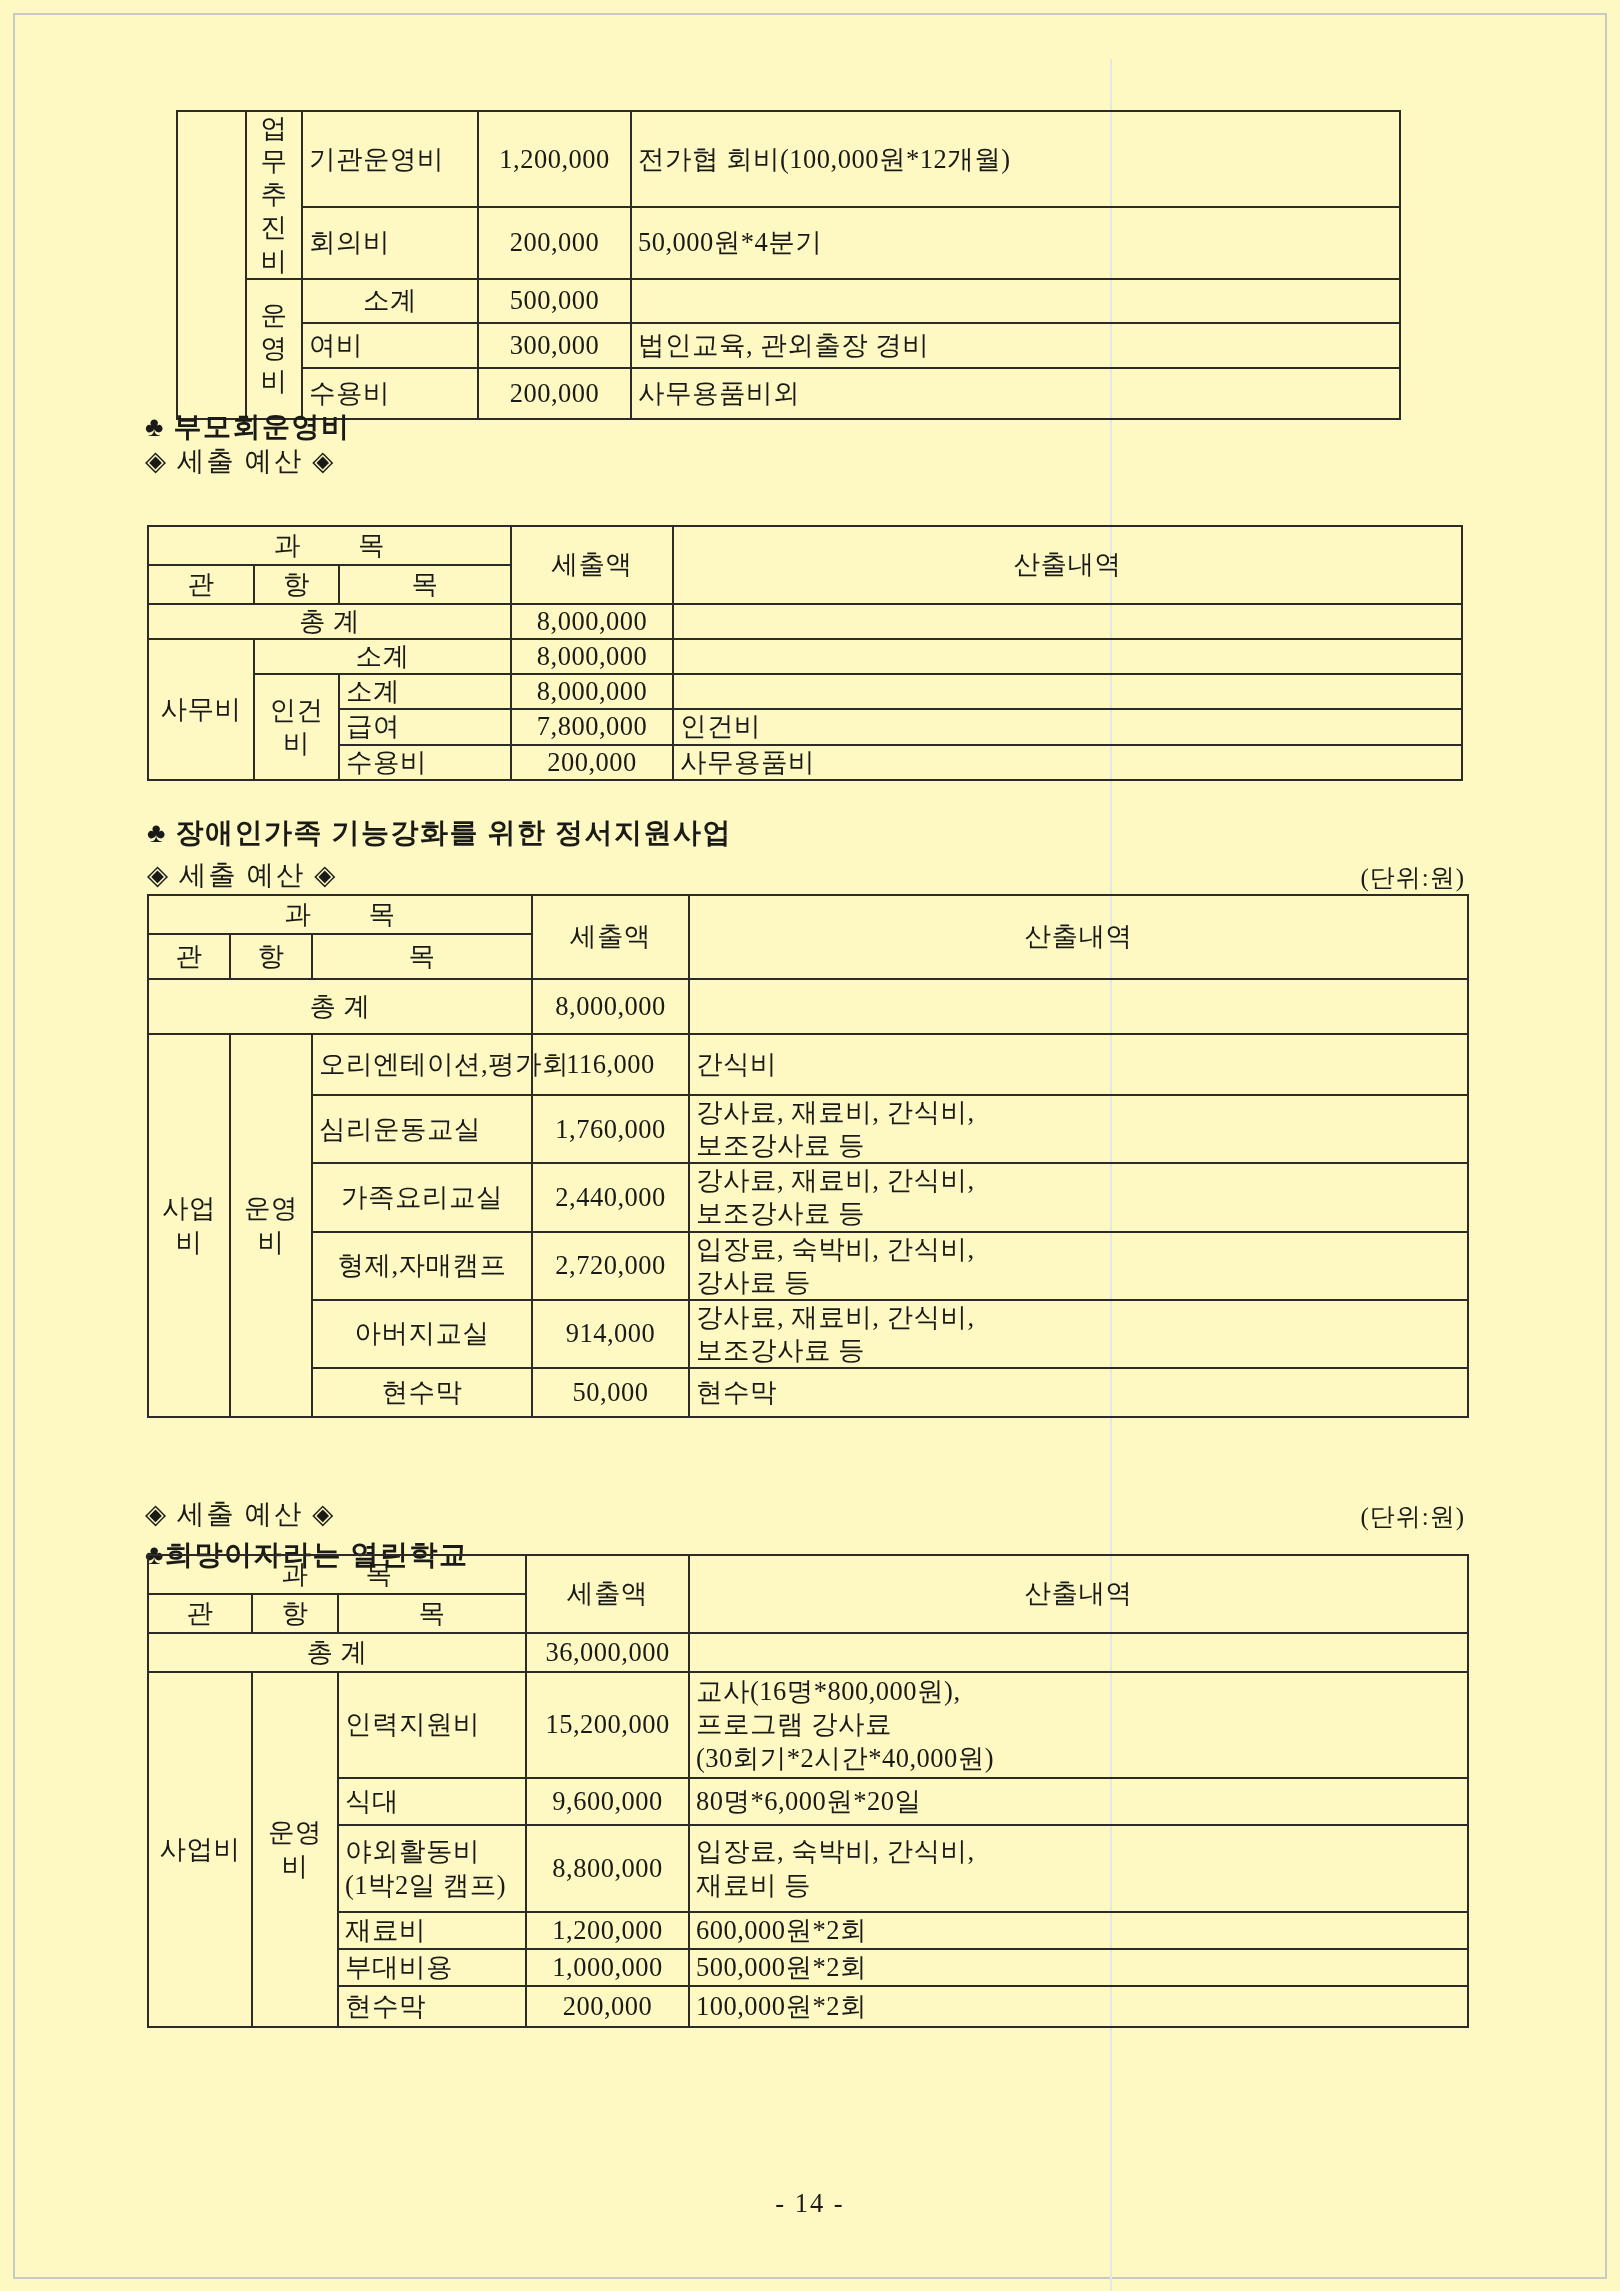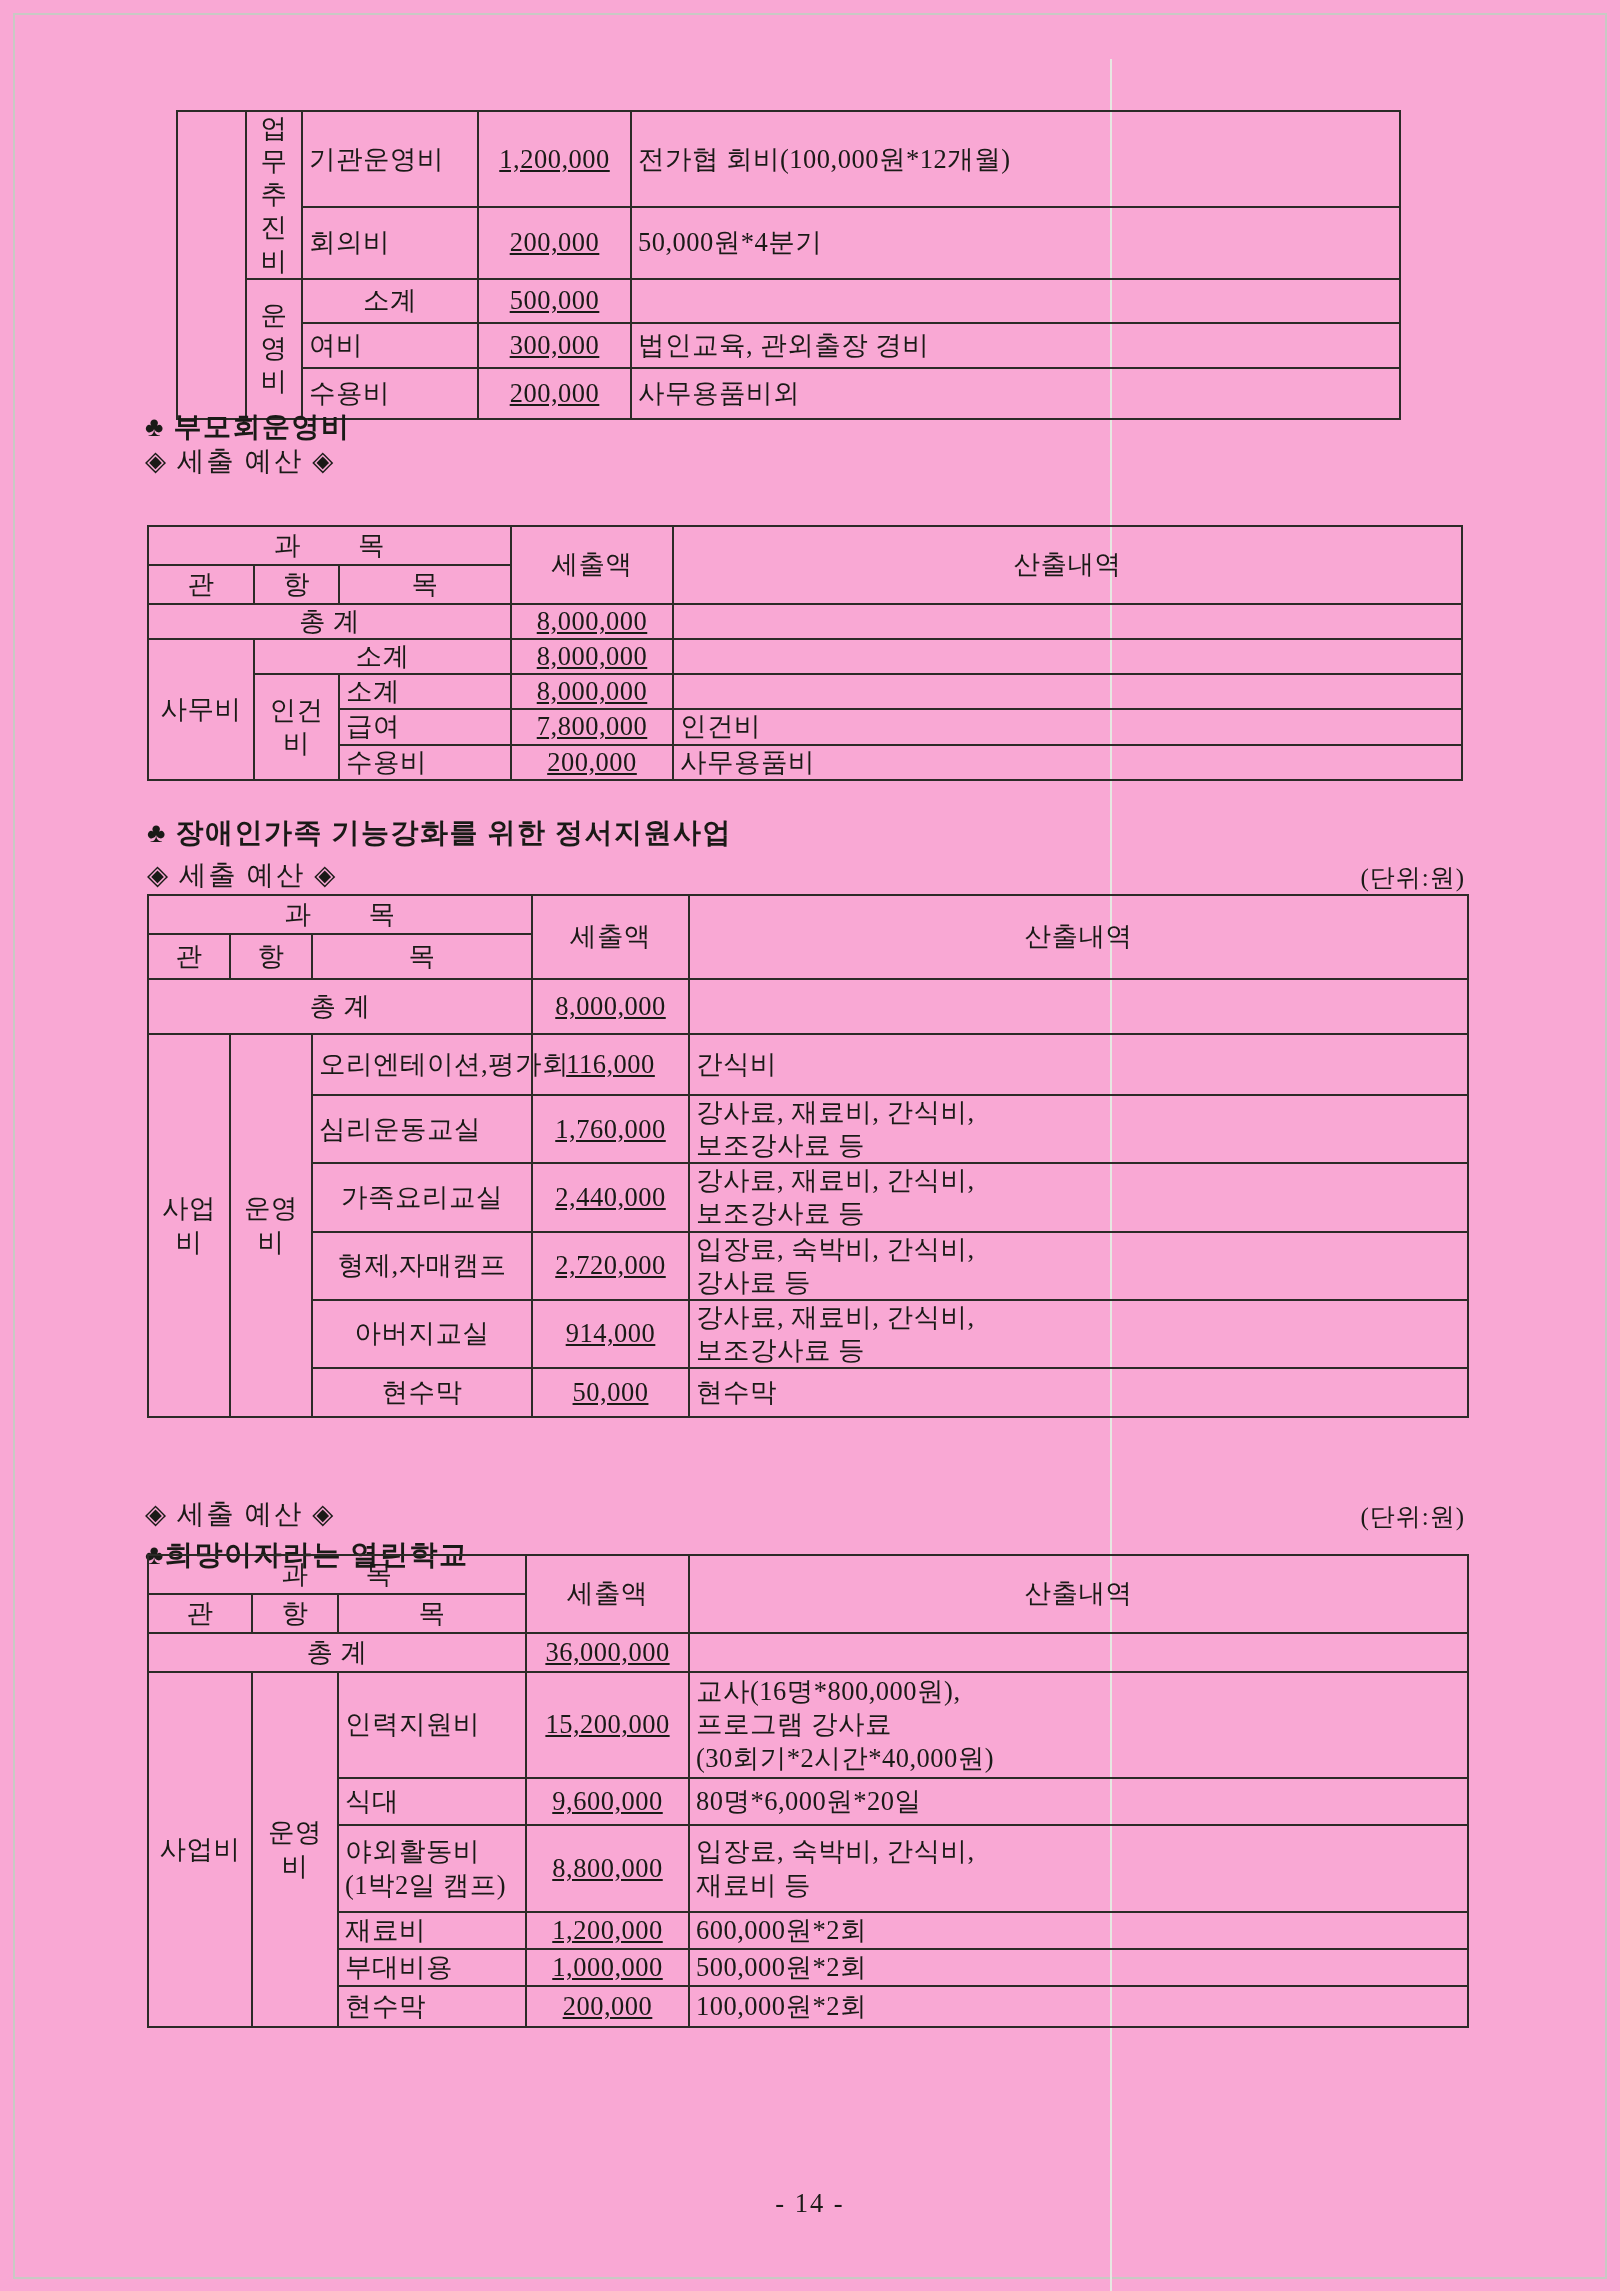--- a/index.html
+++ b/index.html
@@ -1,28 +1,28 @@
 <!DOCTYPE html>
 <html><head>
 <meta charset="utf-8">
 <style>
   html,body{margin:0;padding:0;background:#ffffff;}
-  .page{position:relative;width:1620px;height:2292px;background:#f9a8d4;overflow:hidden;
+  .page{position:relative;width:1620px;height:2292px;background:#fef9c3;overflow:hidden;
         font-family:"Liberation Serif","DejaVu Serif",serif;color:#1a1a17;}
   .page-frame{position:absolute;left:12.7px;top:12.7px;right:12.7px;bottom:12.7px;
         border:2px solid #c9c9c4;pointer-events:none;}
   .scan-line{position:absolute;left:1110px;top:59px;width:2px;height:2233px;background:#e7e7e2;}
 
   table.doc{position:absolute;border-collapse:collapse;table-layout:fixed;
         border:2.9px solid #2c2b27;}
   table.doc td{border:2px solid #2c2b27;font-size:26.5px;letter-spacing:0.5px;
         vertical-align:middle;padding:0 5.9px;line-height:1.25;}
   td.c{text-align:center;padding:0 2px;}
   td.l{text-align:left;padding-left:13.7px;}
-  td.amt{text-align:center;text-decoration:underline;}
+  td.amt{text-align:center;}
   td.det{text-align:left;padding-left:15.7px;white-space:pre-line;}
   td.wrapv{word-break:break-all;text-align:center;line-height:1.15;padding:0 2.9px;}
   td.pre{white-space:pre;text-align:center;}
   td.tight{font-size:24.5px;letter-spacing:-1px;white-space:nowrap;padding-left:5.9px;text-align:left;}
   td.name2{white-space:pre-line;text-align:left;padding-left:9.8px;font-size:25.5px;letter-spacing:0;}
 
   .club-heading{position:absolute;font-size:28px;font-weight:bold;letter-spacing:1.5px;text-align:right;}
   .diamond-heading{position:absolute;font-size:27.4px;letter-spacing:2px;}
   .unit-label{position:absolute;font-size:25px;letter-spacing:1px;}
   .page-number{position:absolute;left:0;width:100%;text-align:center;font-size:26.5px;letter-spacing:2px;}

